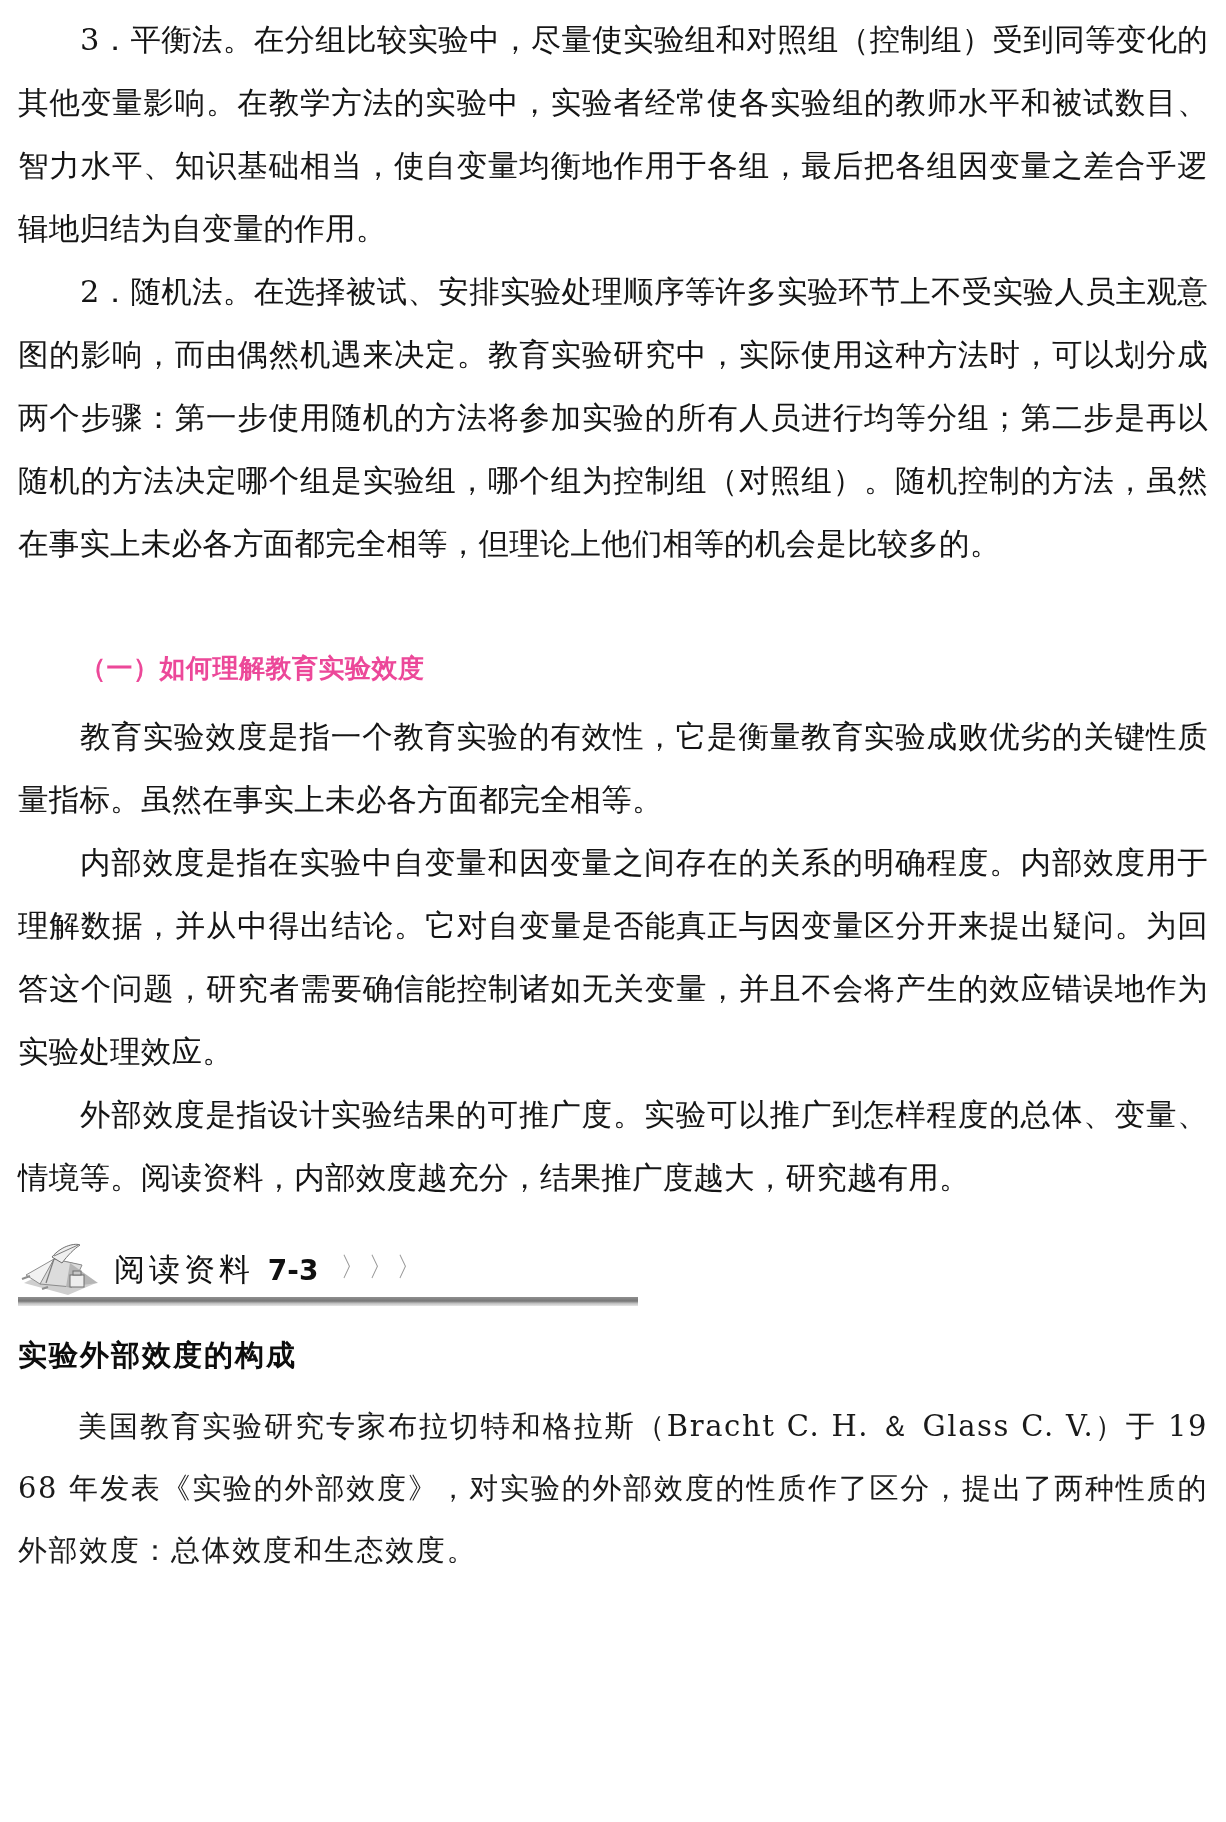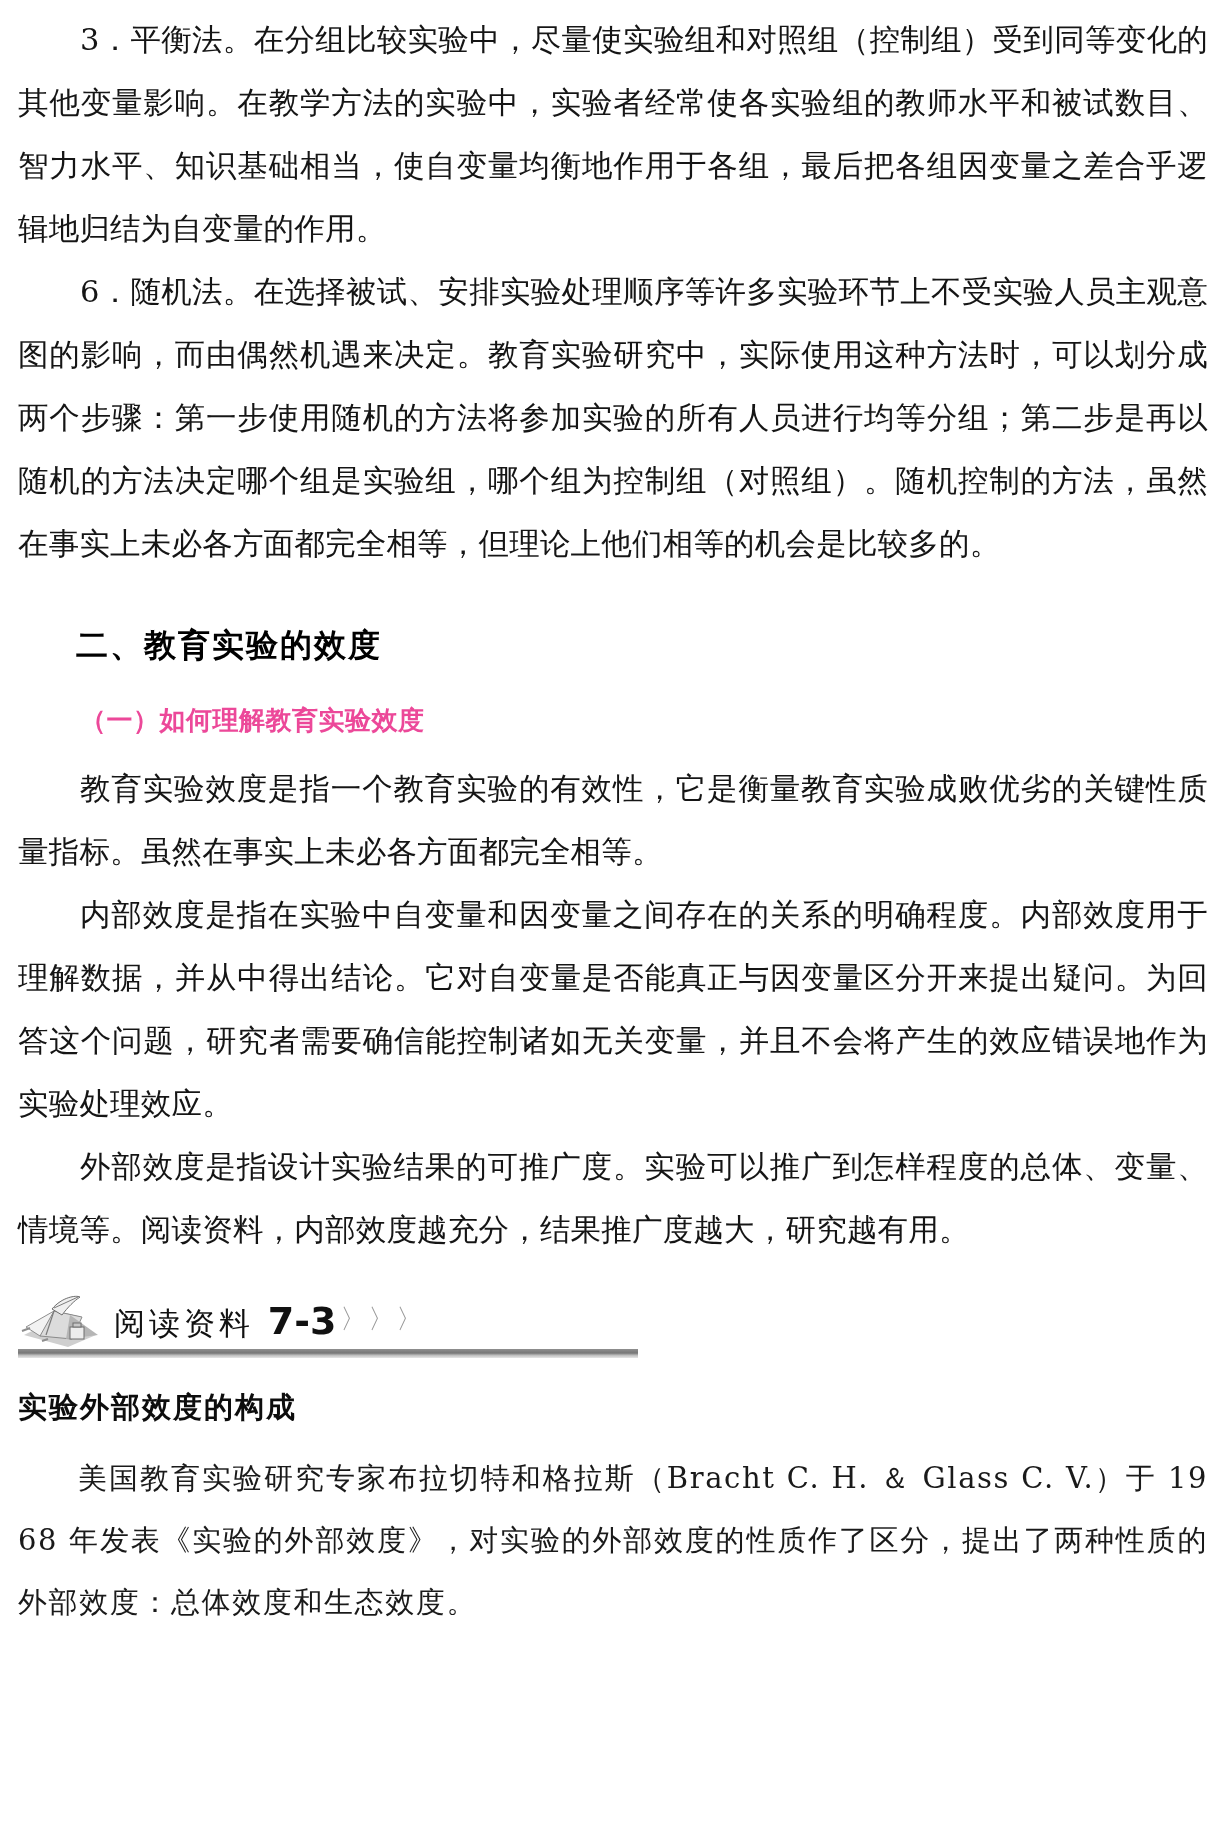--- a/index.html
+++ b/index.html
@@ -91,21 +91,21 @@
     font-size: 31px;
     line-height: 48px;
     letter-spacing: 4px;
     color: #111111;
     white-space: nowrap;
   }
   .reading-title .num {
     font-family: "DejaVu Sans", "Liberation Sans", sans-serif;
     font-weight: bold;
     letter-spacing: 0px;
-    font-size: 38px;
+    font-size: 28px;
   }
   .reading-chevrons {
     position: absolute;
     left: 322px;
     top: 8px;
     font-size: 27px;
     letter-spacing: 1px;
     color: #9a9a9a;
     font-family: "DejaVu Sans", "Liberation Sans", sans-serif;
   }
@@ -144,25 +144,24 @@
     word-break: break-all;
   }
 </style>
 </head>
 <body>
 
 <div class="page">
   <div class="content">
 
     <p class="para">3．平衡法。在分组比较实验中，尽量使实验组和对照组（控制组）受到同等变化的其他变量影响。在教学方法的实验中，实验者经常使各实验组的教师水平和被试数目、智力水平、知识基础相当，使自变量均衡地作用于各组，最后把各组因变量之差合乎逻辑地归结为自变量的作用。</p>
-    <p class="para">6．随机法。在选择被试、安排实验处理顺序等许多实验环节上不受实验人员主观意图的影响，而由偶然机遇来决定。教育实验研究中，实际使用这种方法时，可以划分成两个步骤：第一步使用随机的方法将参加实验的所有人员进行均等分组；第二步是再以随机的方法决定哪个组是实验组，哪个组为控制组（对照组）。随机控制的方法，虽然在事实上未必各方面都完全相等，但理论上他们相等的机会是比较多的。</p>
+    <p class="para">2．随机法。在选择被试、安排实验处理顺序等许多实验环节上不受实验人员主观意图的影响，而由偶然机遇来决定。教育实验研究中，实际使用这种方法时，可以划分成两个步骤：第一步使用随机的方法将参加实验的所有人员进行均等分组；第二步是再以随机的方法决定哪个组是实验组，哪个组为控制组（对照组）。随机控制的方法，虽然在事实上未必各方面都完全相等，但理论上他们相等的机会是比较多的。</p>
 
     <div class="gap-lg"></div>
 
-    <h2 class="h-section">二、教育实验的效度</h2>
 
     <div class="gap-md"></div>
 
     <h3 class="h-sub">（一）如何理解教育实验效度</h3>
 
     <div class="gap-sm"></div>
 
     <p class="para">教育实验效度是指一个教育实验的有效性，它是衡量教育实验成败优劣的关键性质量指标。虽然在事实上未必各方面都完全相等。</p>
     <p class="para">内部效度是指在实验中自变量和因变量之间存在的关系的明确程度。内部效度用于理解数据，并从中得出结论。它对自变量是否能真正与因变量区分开来提出疑问。为回答这个问题，研究者需要确信能控制诸如无关变量，并且不会将产生的效应错误地作为实验处理效应。</p>
     <p class="para">外部效度是指设计实验结果的可推广度。实验可以推广到怎样程度的总体、变量、情境等。阅读资料，内部效度越充分，结果推广度越大，研究越有用。</p>

